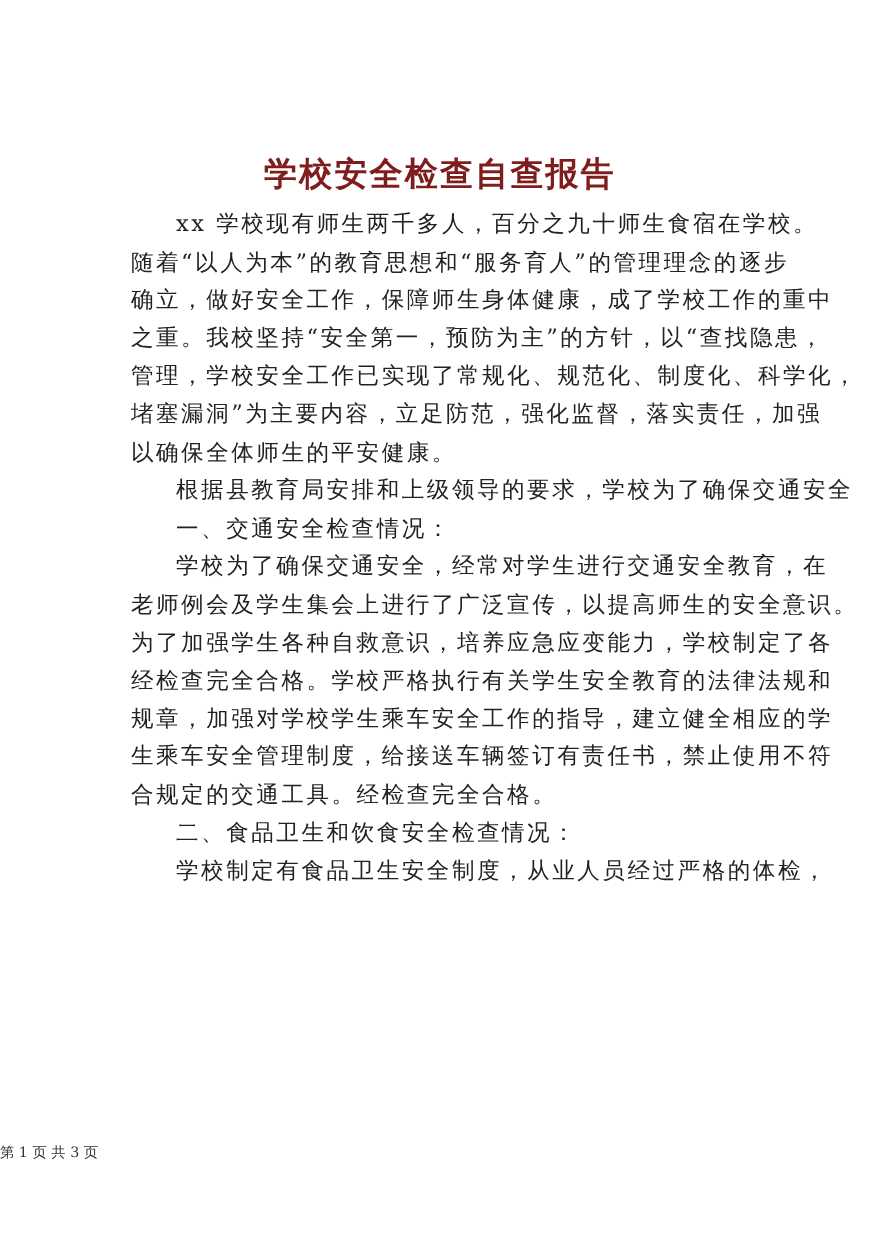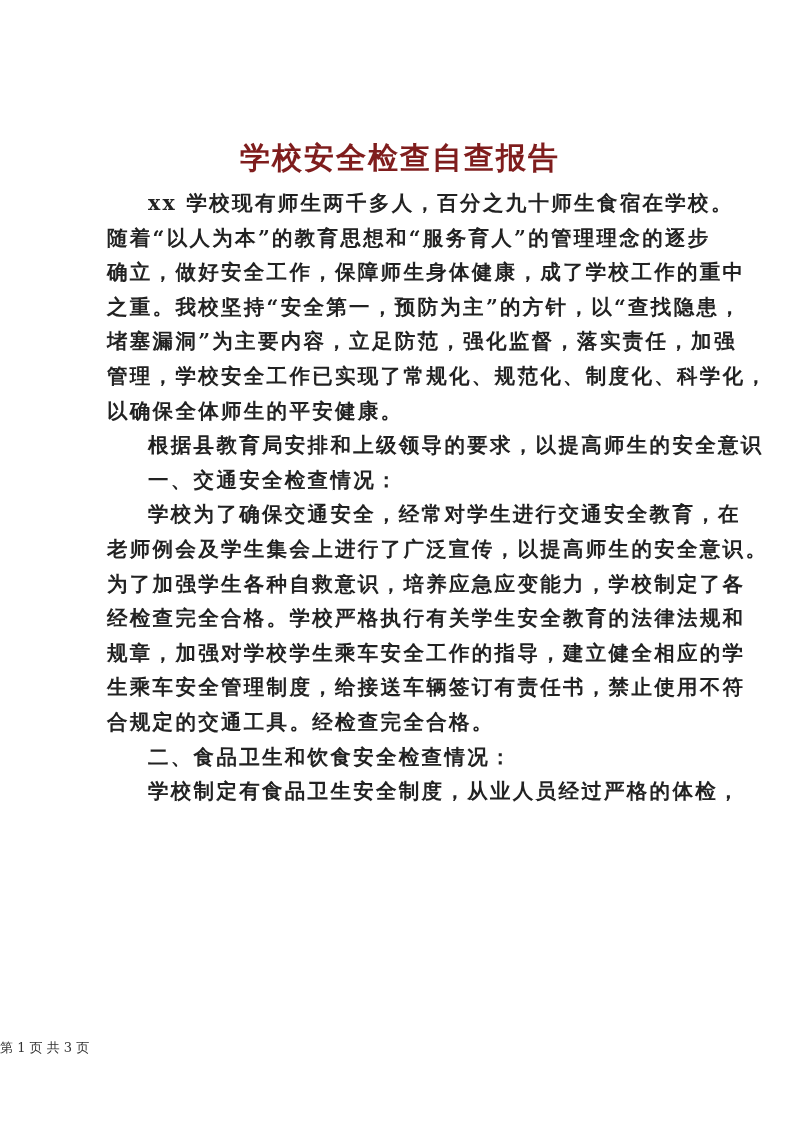--- a/index.html
+++ b/index.html
@@ -2,42 +2,42 @@
 <html><head>
 <meta charset="utf-8">
 <style>
   html, body { margin: 0; padding: 0; background: #ffffff; }
   body { width: 800px; height: 1131px; position: relative; overflow: hidden;
          font-family: "DejaVu Serif", "Liberation Serif", serif; color: #1a1a1a; }
   .page { position: absolute; left: 0; top: 0; width: 800px; height: 1131px; background: #fff; }
   .title { position: absolute; left: 0; width: 800px; top: 138px; text-align: center;
            font-family: "DejaVu Sans", "Liberation Sans", sans-serif;
            font-size: 30px; font-weight: bold; letter-spacing: 2px; color: #7f1d1d; }
-  .body { position: absolute; left: 107px; top: 186px; width: 596px; font-weight: bold; }
+  .body { position: absolute; left: 119px; top: 186px; width: 596px; }
   .line { height: 34.6px; line-height: 34.6px; font-size: 20.5px; white-space: nowrap;
           letter-spacing: 2.3px; color: #222; overflow: visible; }
   .line.indent { padding-left: 41px; }
   .footer { position: absolute; left: 0; width: 800px; top: 1039px; text-align: left;
             font-size: 13px; color: #333; }
 </style>
 </head>
 <body>
 
 <div class="page">
   <div class="title">学校安全检查自查报告</div>
 
   <div class="body">
     <div class="line indent">xx 学校现有师生两千多人，百分之九十师生食宿在学校。</div>
     <div class="line">随着“以人为本”的教育思想和“服务育人”的管理理念的逐步</div>
     <div class="line">确立，做好安全工作，保障师生身体健康，成了学校工作的重中</div>
     <div class="line">之重。我校坚持“安全第一，预防为主”的方针，以“查找隐患，</div>
+    <div class="line">管理，学校安全工作已实现了常规化、规范化、制度化、科学化，</div>
     <div class="line">堵塞漏洞”为主要内容，立足防范，强化监督，落实责任，加强</div>
-    <div class="line">管理，学校安全工作已实现了常规化、规范化、制度化、科学化，</div>
     <div class="line">以确保全体师生的平安健康。</div>
-    <div class="line indent">根据县教育局安排和上级领导的要求，以提高师生的安全意识</div>
+    <div class="line indent">根据县教育局安排和上级领导的要求，学校为了确保交通安全</div>
     <div class="line indent">一、交通安全检查情况：</div>
     <div class="line indent">学校为了确保交通安全，经常对学生进行交通安全教育，在</div>
     <div class="line">老师例会及学生集会上进行了广泛宣传，以提高师生的安全意识。</div>
     <div class="line">为了加强学生各种自救意识，培养应急应变能力，学校制定了各</div>
     <div class="line">经检查完全合格。学校严格执行有关学生安全教育的法律法规和</div>
     <div class="line">规章，加强对学校学生乘车安全工作的指导，建立健全相应的学</div>
     <div class="line">生乘车安全管理制度，给接送车辆签订有责任书，禁止使用不符</div>
     <div class="line">合规定的交通工具。经检查完全合格。</div>
     <div class="line indent">二、食品卫生和饮食安全检查情况：</div>
     <div class="line indent">学校制定有食品卫生安全制度，从业人员经过严格的体检，</div>

